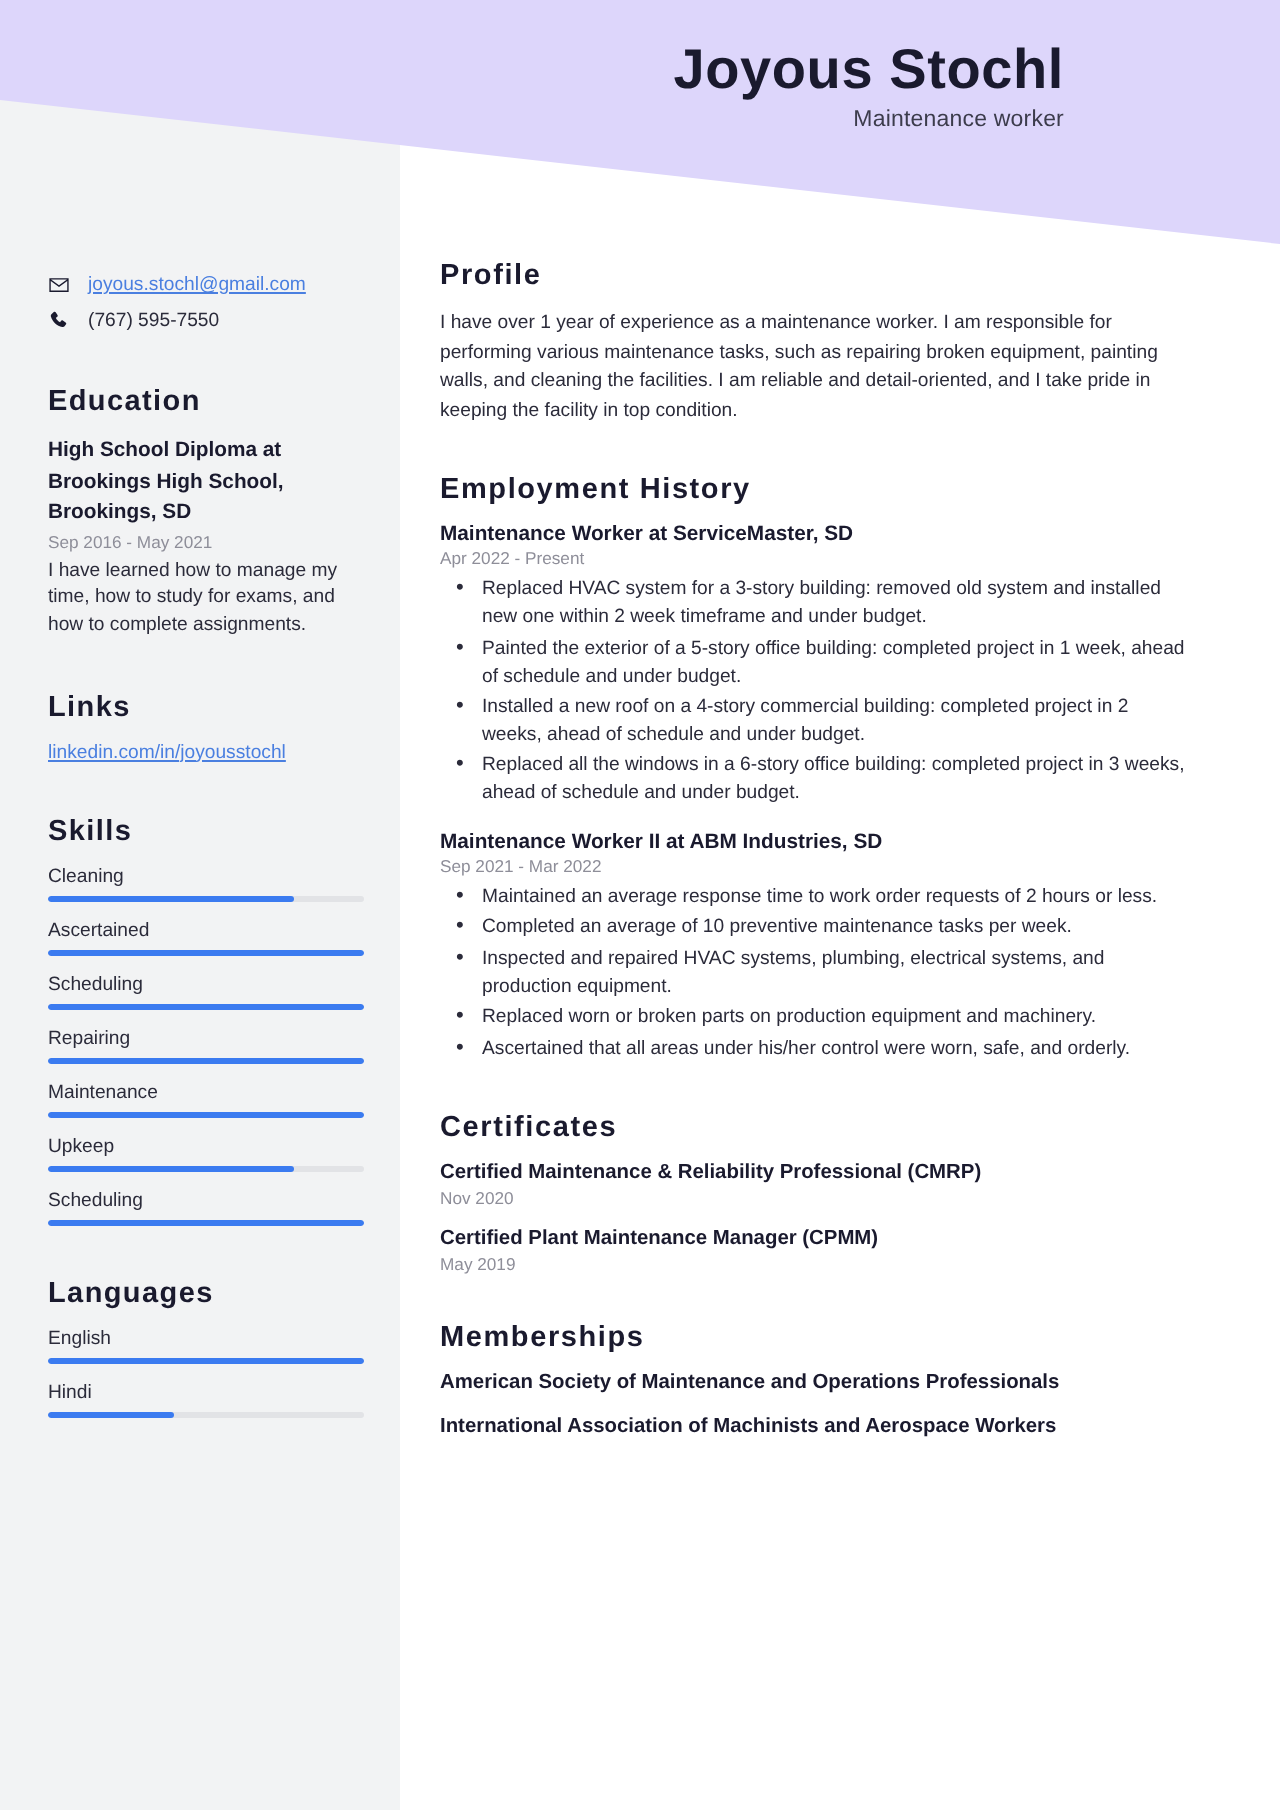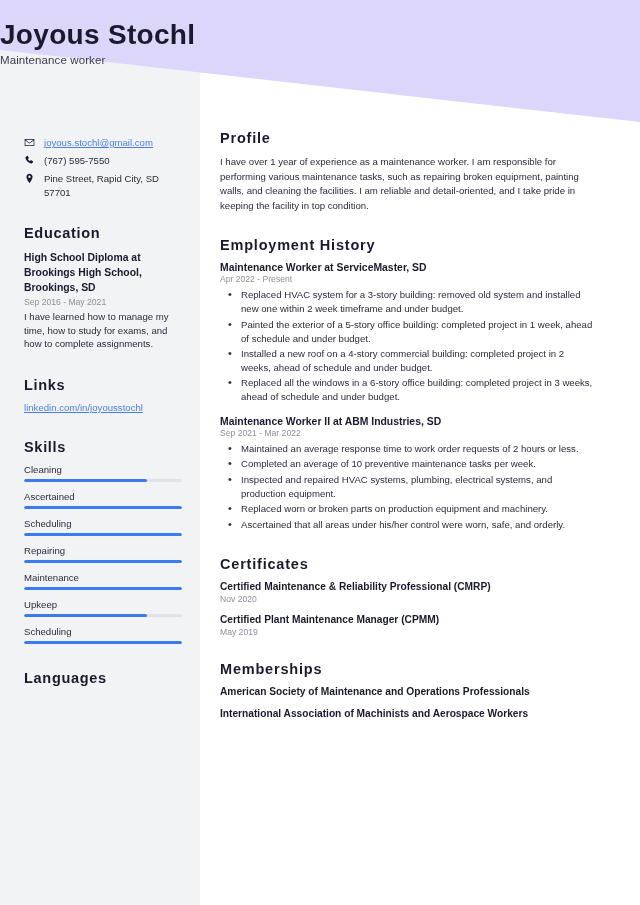--- a/index.html
+++ b/index.html
@@ -42,21 +42,21 @@
     z-index: 3;
     pointer-events: none;
   }
   #header-banner svg { display: block; }
 
   #header-text {
     position: absolute;
     top: 18px;
     left: 0;
     width: 532px;
-    text-align: left;
+    text-align: right;
     z-index: 4;
   }
   #name-title {
     font-size: 28px;
     font-weight: bold;
     color: #1a1a2e;
     letter-spacing: 0.3px;
     line-height: 1.18;
   }
   #job-subtitle {
@@ -268,28 +268,20 @@
         <span class="contact-text link-text">joyous.stochl@gmail.com</span>
       </div>
       <div class="contact-line">
         <span class="contact-icon">
           <svg width="11" height="11" viewBox="0 0 16 16">
               <path d="M4.2 1.4c.5-.3 1.1-.2 1.4.3l1.3 2c.3.5.2 1.1-.3 1.4l-.9.6c.5 1.4 1.7 2.6 3.1 3.2l.6-.9c.3-.5.9-.6 1.4-.3l2 1.3c.5.3.6.9.3 1.4l-.9 1.3c-.4.6-1.2.8-1.9.6C6.6 11.9 3.3 8.6 2.1 4.8c-.2-.7 0-1.5.6-1.9l1.5-1.5z"></path>
             </svg>
         </span>
         <span class="contact-text">(767) 595-7550</span>
       </div>
-      <div class="contact-line">
-        <span class="contact-icon">
-          <svg width="11" height="11" viewBox="0 0 16 16">
-              <path d="M8 1C5.5 1 3.5 3 3.5 5.5 3.5 9 8 15 8 15s4.5-6 4.5-9.5C12.5 3 10.5 1 8 1zm0 6.2a1.7 1.7 0 110-3.4 1.7 1.7 0 010 3.4z"></path>
-            </svg>
-        </span>
-        <span class="contact-text">Pine Street, Rapid City, SD 57701</span>
-      </div>
     </div>
 
     <div class="side-h">Education</div>
     <div>
       <div class="edu-title">High School Diploma at Brookings High School, Brookings, SD</div>
       <div class="edu-date">Sep 2016 - May 2021</div>
       <div class="edu-desc">I have learned how to manage my time, how to study for exams, and how to complete assignments.</div>
     </div>
 
     <div class="side-h">Links</div>
@@ -335,20 +327,34 @@
         </div>
         <div class="skill-row">
           <div class="skill-label">Scheduling</div>
           <div class="skill-track">
             <div class="skill-fill" style="width: 100%;"></div>
           </div>
         </div>
       </div>
 
     <div class="side-h">Languages</div>
+    <div id="languages-list">
+        <div class="skill-row">
+          <div class="skill-label">English</div>
+          <div class="skill-track">
+            <div class="skill-fill" style="width: 100%;"></div>
+          </div>
+        </div>
+        <div class="skill-row">
+          <div class="skill-label">Hindi</div>
+          <div class="skill-track">
+            <div class="skill-fill" style="width: 40%;"></div>
+          </div>
+        </div>
+      </div>
 
   </div>
 
   <div id="main">
 
     <div class="main-h">Profile</div>
     <div class="para">I have over 1 year of experience as a maintenance worker. I am responsible for performing various maintenance tasks, such as repairing broken equipment, painting walls, and cleaning the facilities. I am reliable and detail-oriented, and I take pride in keeping the facility in top condition.</div>
 
     <div class="main-h section-gap">Employment History</div>
     <div id="jobs-list">

